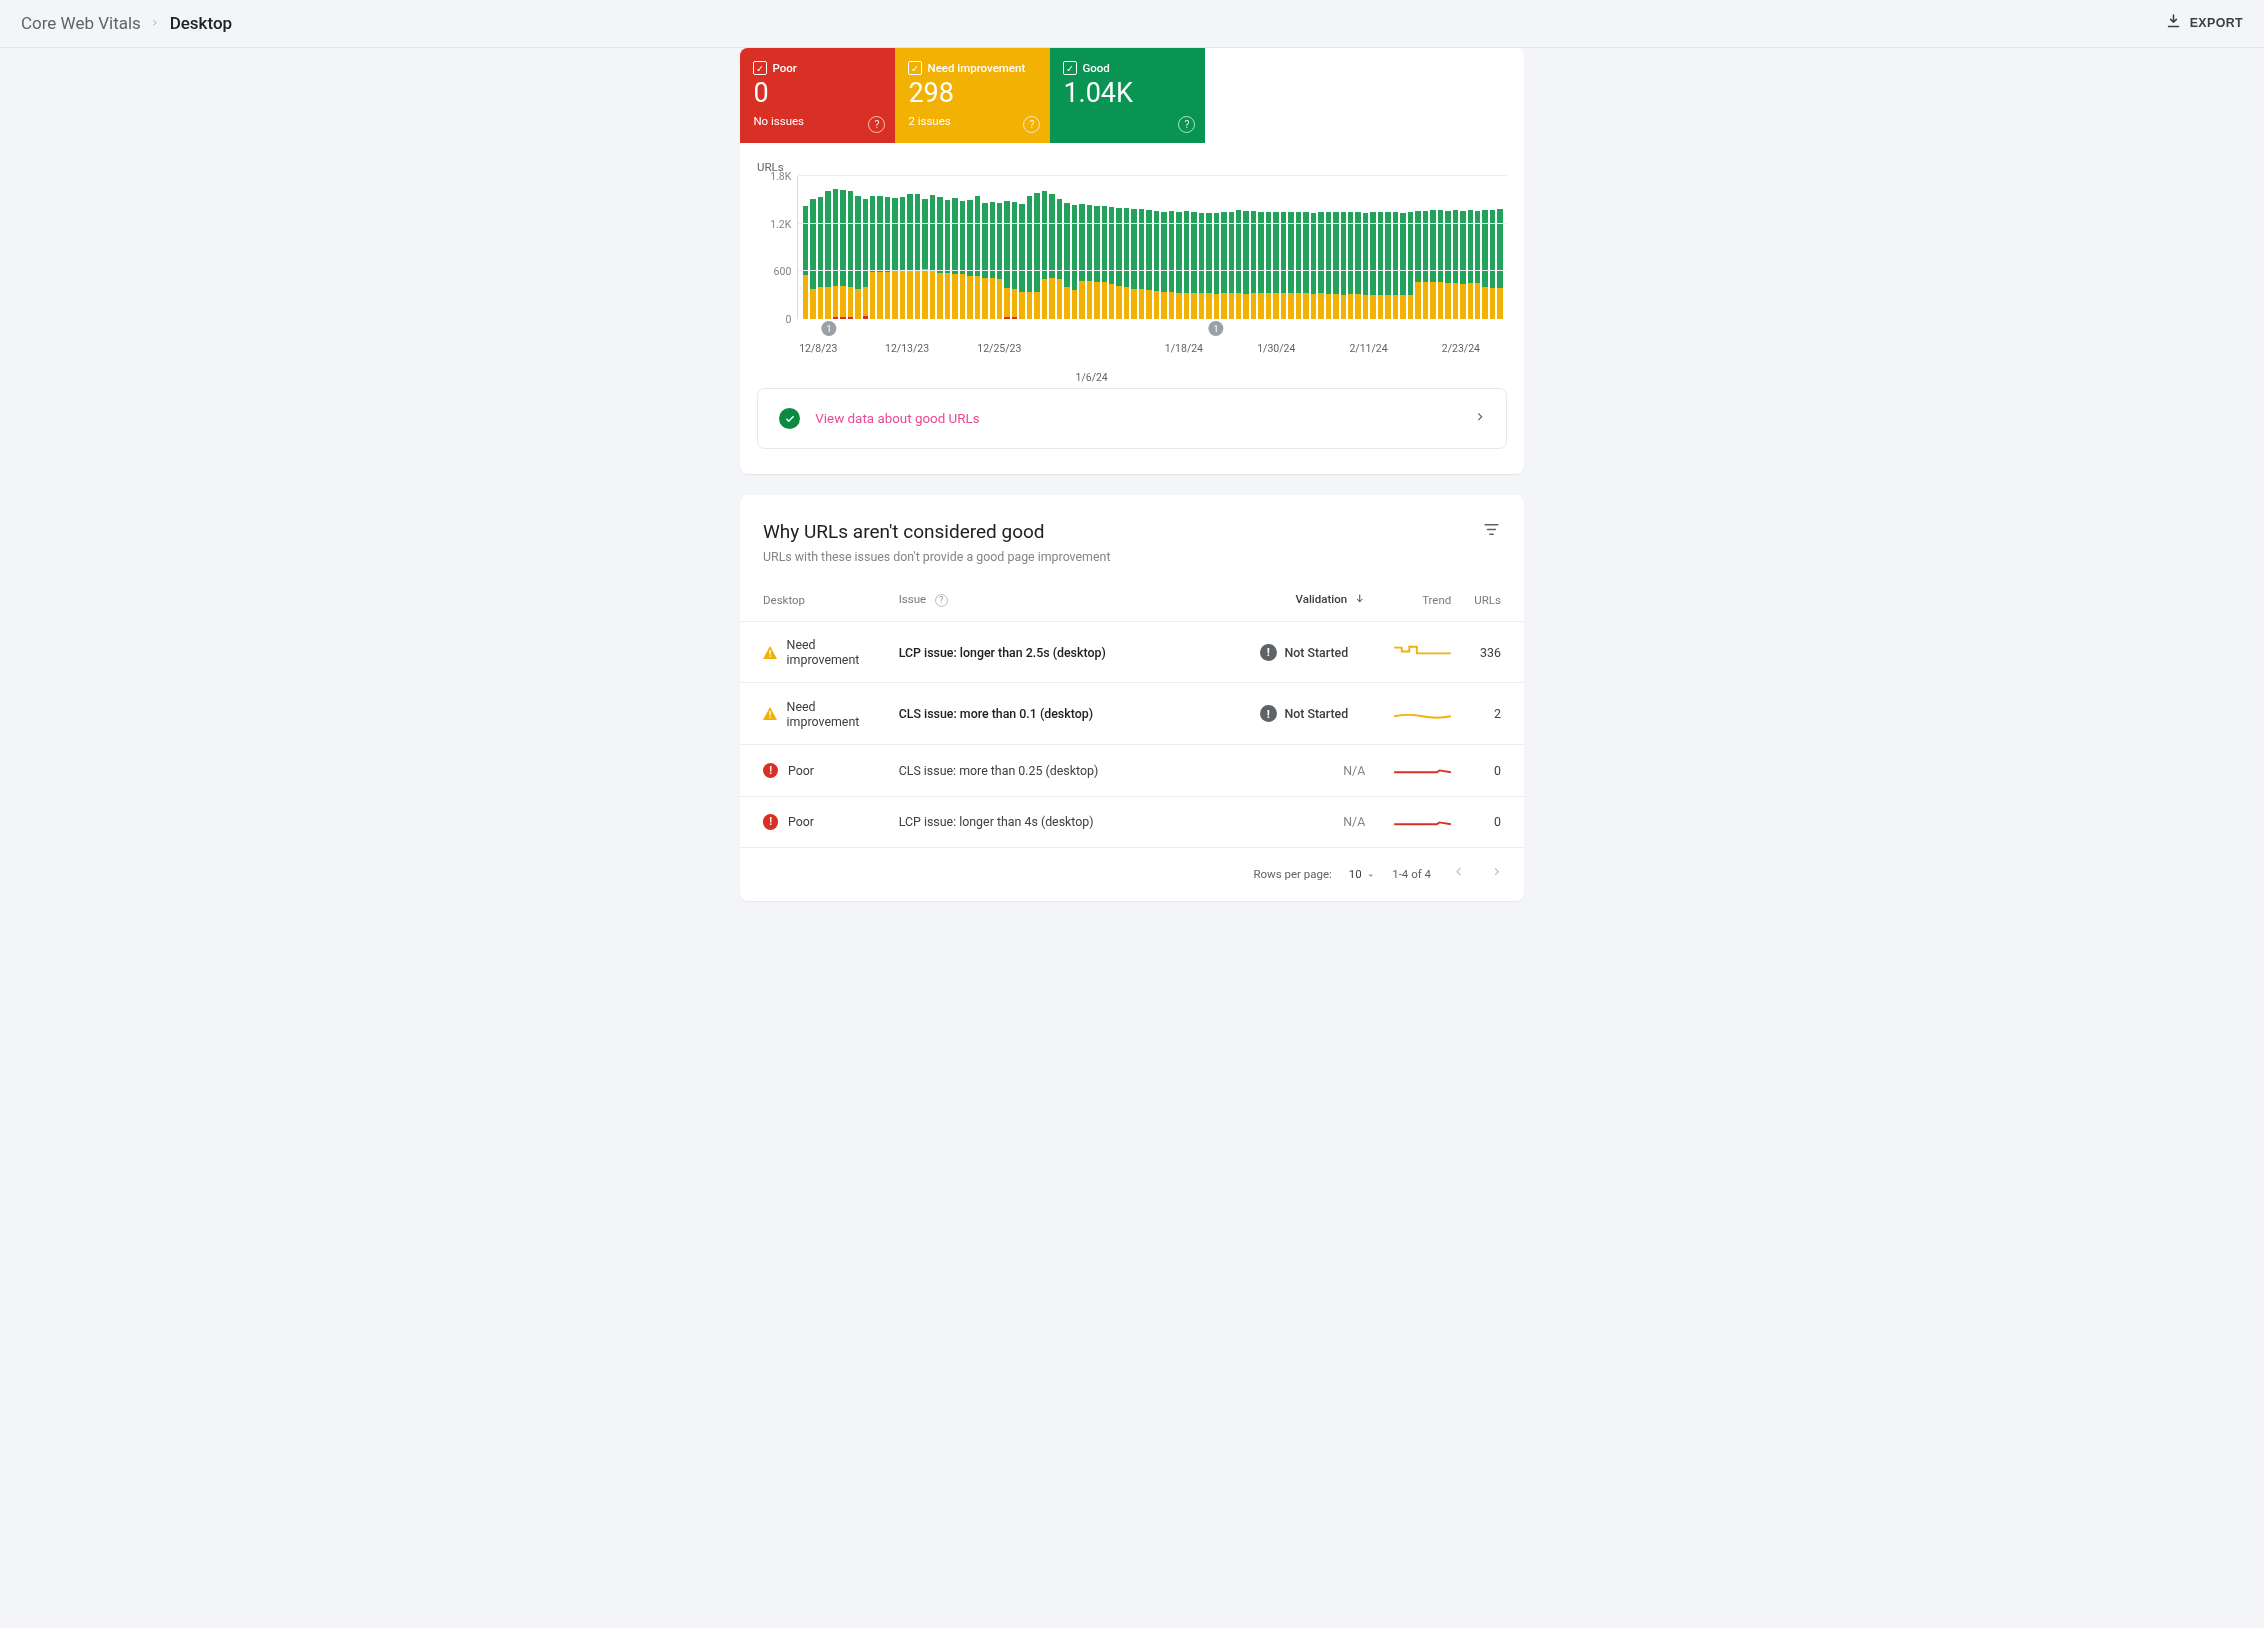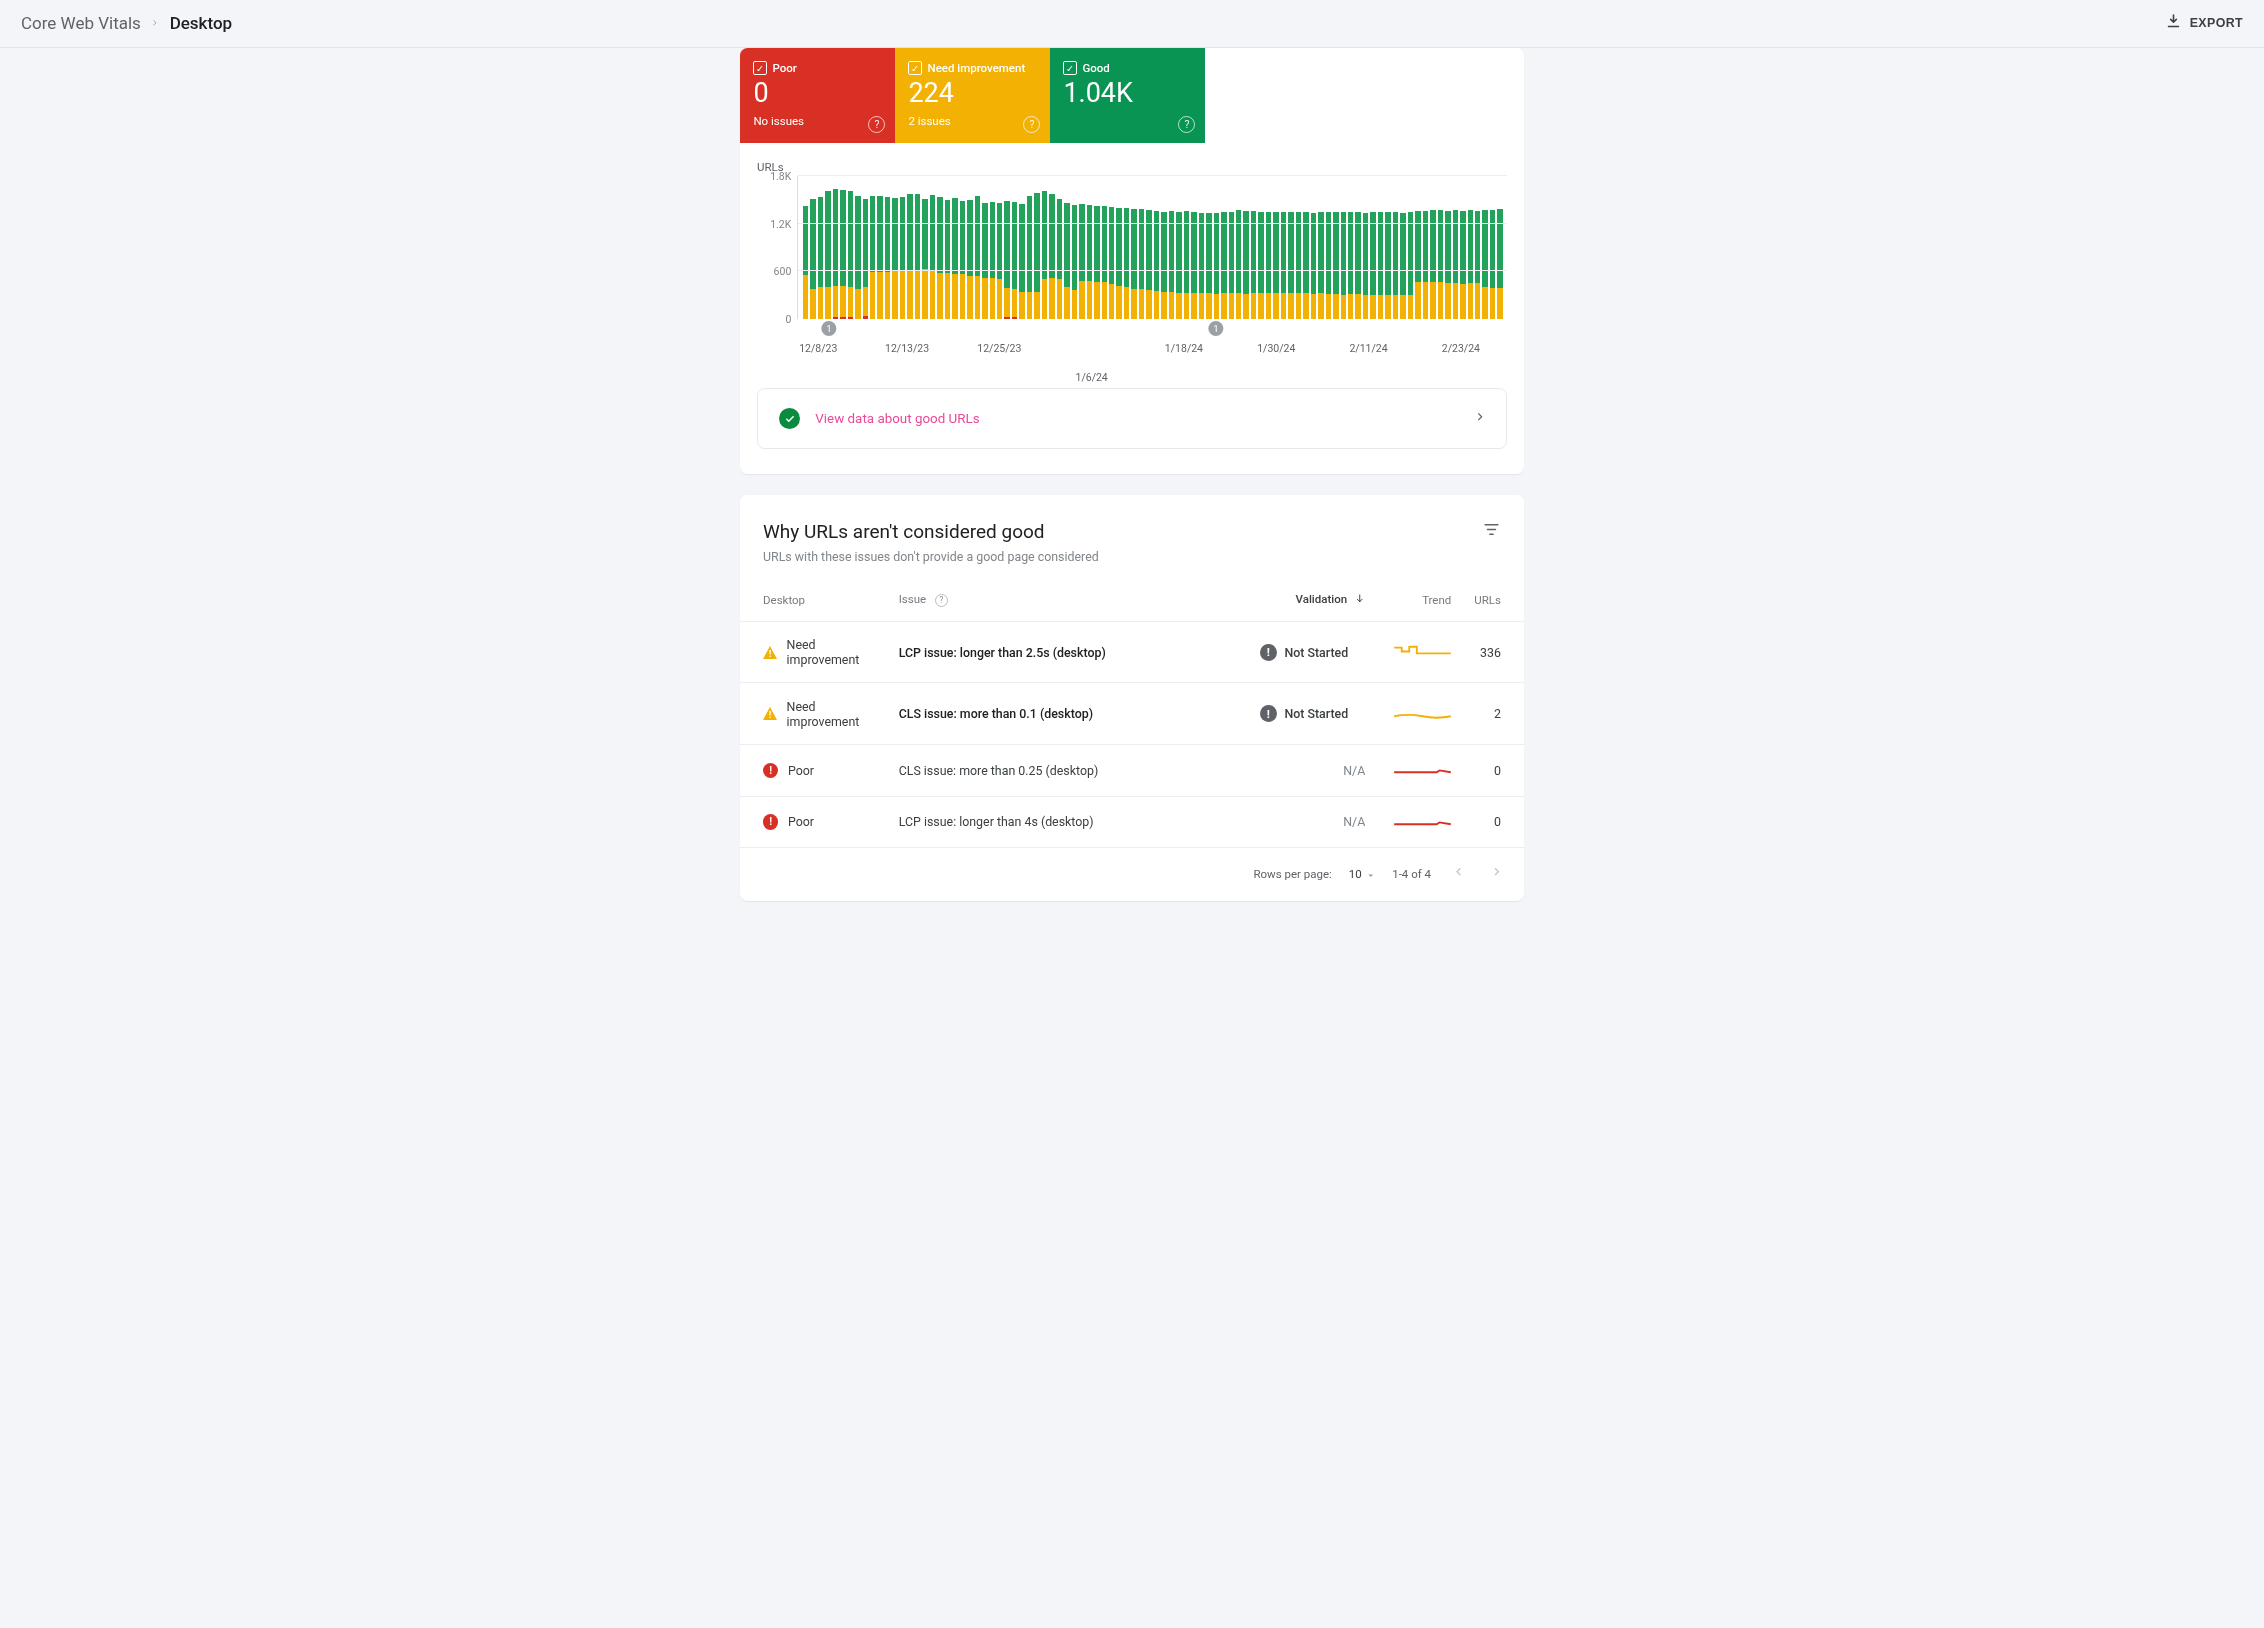--- a/index.html
+++ b/index.html
@@ -133,21 +133,21 @@
         </div>
         <div class="tile-value">0</div>
         <div class="tile-sub">No issues</div>
         <span class="tile-help">?</span>
       </div>
       <div class="tile need">
         <div class="tile-top">
           <span class="tile-chk">✓</span>
           <span>Need improvement</span>
         </div>
-        <div class="tile-value">224</div>
+        <div class="tile-value">298</div>
         <div class="tile-sub">2 issues</div>
         <span class="tile-help">?</span>
       </div>
       <div class="tile good">
         <div class="tile-top">
           <span class="tile-chk">✓</span>
           <span>Good</span>
         </div>
         <div class="tile-value">1.04K</div>
         <div class="tile-sub">&nbsp;</div>
@@ -670,21 +670,21 @@
             <path d="M9 5l7 7-7 7" fill="none" stroke="#5f6368" stroke-width="2.5"></path>
           </svg>
       </span>
     </div>
   </div>
 
   <div class="card2">
     <div class="c2-head">
       <div>
         <div class="c2-title">Why URLs aren't considered good</div>
-        <div class="c2-sub">URLs with these issues don't provide a good page considered</div>
+        <div class="c2-sub">URLs with these issues don't provide a good page improvement</div>
       </div>
       <span class="filter-btn">
         <svg width="19" height="19" viewBox="0 0 24 24">
             <path d="M4 6h16M7 12h10M10 18h4" stroke="#5f6368" stroke-width="2" stroke-linecap="round"></path>
           </svg>
       </span>
     </div>
     <table class="tbl">
       <thead>
         <tr>

